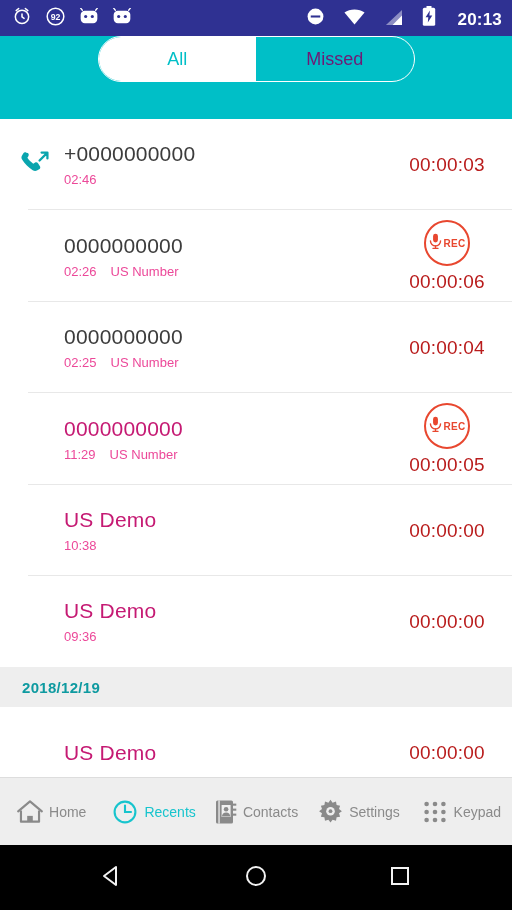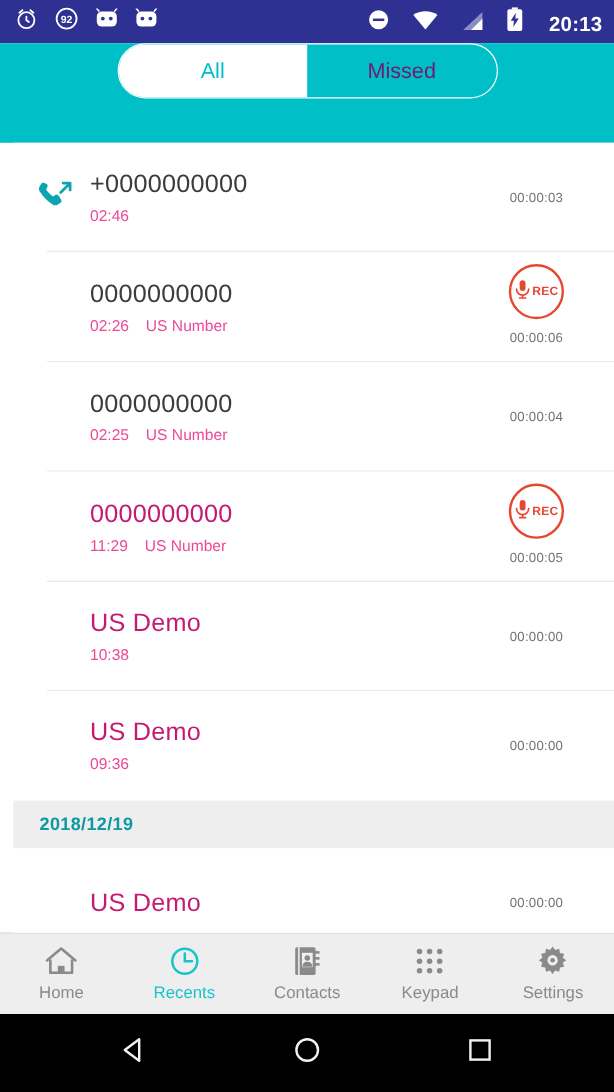--- a/index.html
+++ b/index.html
@@ -84,21 +84,20 @@
     background: transparent;
     color: #701a75;
   }
 
   
   .call-list {
     flex: 1;
     overflow: hidden;
     background: #ffffff;
     position: relative;
-    margin-left: 11px;
   }
   .call-row {
     position: relative;
     display: flex;
     align-items: center;
     padding: 0 22px 0 20px;
     height: 91px;
     background: #ffffff;
   }
   .call-row.tall { height: 92px; }
@@ -146,22 +145,22 @@
 
   .row-right {
     flex: none;
     display: flex;
     flex-direction: column;
     align-items: center;
     justify-content: center;
     min-width: 86px;
   }
   .row-duration {
-    font-size: 11px;
-    color: #737373;
+    font-size: 19px;
+    color: #b91c1c;
     line-height: 20px;
     letter-spacing: 0.2px;
   }
 
   
   .rec-badge {
     width: 46px;
     height: 46px;
     border-radius: 50%;
     border: 2px solid #e8472f;
@@ -202,21 +201,21 @@
     height: 68px;
     background: #eeeeee;
     border-top: 1px solid #dddddd;
     display: flex;
     flex: none;
     align-items: center;
   }
   .nav-item {
     flex: 1;
     display: flex;
-    flex-direction: column;
+    flex-direction: row;
     align-items: center;
     justify-content: center;
     gap: 5px;
     cursor: pointer;
     height: 100%;
   }
   .nav-label {
     font-size: 14px;
     color: #8a8a8a;
   }
@@ -475,20 +474,33 @@
           <rect x="3.3" y="1.4" width="1.5" height="23.2" fill="#e2e2e2"></rect>
           <rect x="17.3" y="4.6" width="4" height="2.1" fill="#8a8a8a"></rect>
           <rect x="17.3" y="9.6" width="4" height="2.1" fill="#8a8a8a"></rect>
           <rect x="17.3" y="14.6" width="4" height="2.1" fill="#8a8a8a"></rect>
           <rect x="6.6" y="6" width="9" height="12" fill="#f0f0f0"></rect>
           <circle cx="11.1" cy="10.3" r="2.3" fill="#8a8a8a"></circle>
           <path d="M6.9 17.6c0-2.7 1.9-4.2 4.2-4.2s4.2 1.5 4.2 4.2Z" fill="#8a8a8a"></path>
         </svg>
       </span>
       <span class="nav-label">Contacts</span>
+    </div>
+
+    <div class="nav-item">
+      <span class="nav-icon">
+        <svg width="27" height="26" viewBox="0 0 26 26">
+          <path d="M13 0.8l2.1 2.9 3.4-1.1 0.6 3.5 3.5 0.6-1.1 3.4 2.9 2.1-2.9 2.1 1.1 3.4
+                   -3.5 0.6-0.6 3.5-3.4-1.1L13 23.6l-2.1-2.9-3.4 1.1-0.6-3.5-3.5-0.6 1.1-3.4
+                   L1.6 12.2l2.9-2.1L3.4 6.7l3.5-0.6 0.6-3.5 3.4 1.1Z" fill="#8a8a8a"></path>
+          <circle cx="13" cy="12.2" r="4.3" fill="#eeeeee"></circle>
+          <circle cx="13" cy="12.2" r="1.9" fill="#8a8a8a"></circle>
+        </svg>
+      </span>
+      <span class="nav-label">Settings</span>
     </div>
 
     <div class="nav-item">
       <span class="nav-icon">
         <svg width="28" height="26" viewBox="0 0 26 26">
           <g fill="#8a8a8a">
             <circle cx="4.6" cy="5" r="2.3"></circle>
               <circle cx="13" cy="5" r="2.3"></circle>
               <circle cx="21.4" cy="5" r="2.3"></circle>
             <circle cx="4.6" cy="13" r="2.3"></circle>
@@ -496,33 +508,20 @@
               <circle cx="21.4" cy="13" r="2.3"></circle>
             <circle cx="4.6" cy="21" r="2.3"></circle>
               <circle cx="13" cy="21" r="2.3"></circle>
               <circle cx="21.4" cy="21" r="2.3"></circle>
           </g>
         </svg>
       </span>
       <span class="nav-label">Keypad</span>
     </div>
 
-    <div class="nav-item">
-      <span class="nav-icon">
-        <svg width="27" height="26" viewBox="0 0 26 26">
-          <path d="M13 0.8l2.1 2.9 3.4-1.1 0.6 3.5 3.5 0.6-1.1 3.4 2.9 2.1-2.9 2.1 1.1 3.4
-                   -3.5 0.6-0.6 3.5-3.4-1.1L13 23.6l-2.1-2.9-3.4 1.1-0.6-3.5-3.5-0.6 1.1-3.4
-                   L1.6 12.2l2.9-2.1L3.4 6.7l3.5-0.6 0.6-3.5 3.4 1.1Z" fill="#8a8a8a"></path>
-          <circle cx="13" cy="12.2" r="4.3" fill="#eeeeee"></circle>
-          <circle cx="13" cy="12.2" r="1.9" fill="#8a8a8a"></circle>
-        </svg>
-      </span>
-      <span class="nav-label">Settings</span>
-    </div>
-
   </div>
 
   <div class="android-nav">
     <div class="android-btn">
       <span>
         <svg width="26" height="26" viewBox="0 0 26 26">
           <path d="M17 4L5 13l12 9Z" fill="none" stroke="#f2f2f2" stroke-width="2" stroke-linejoin="round"></path>
         </svg>
       </span>
     </div>

